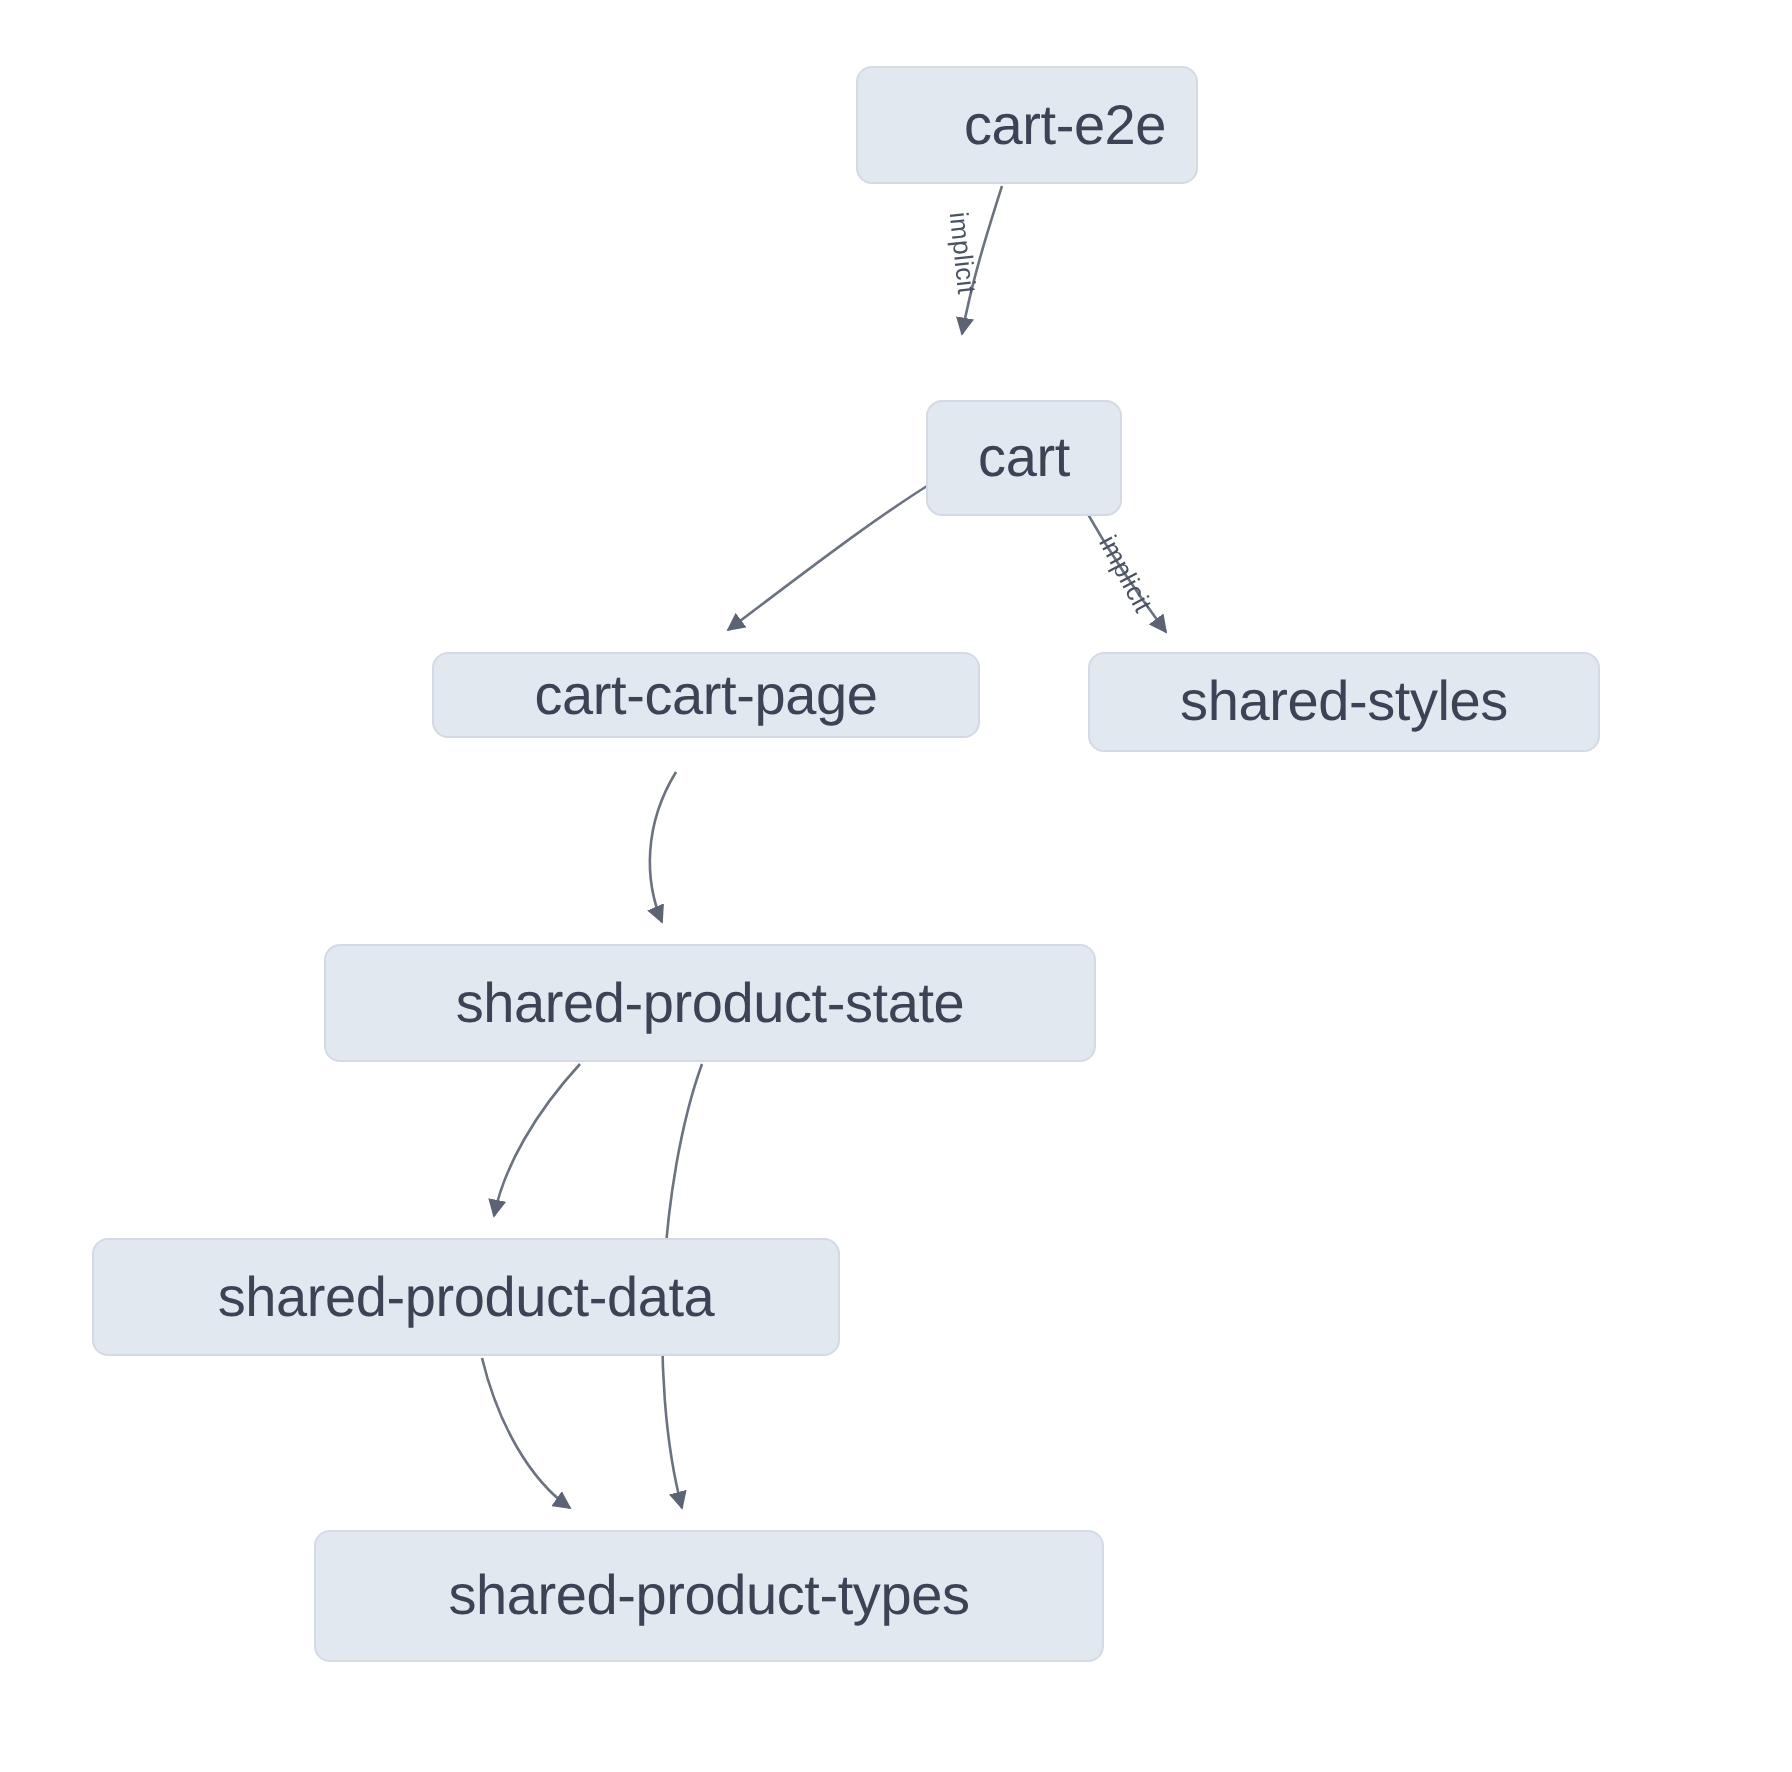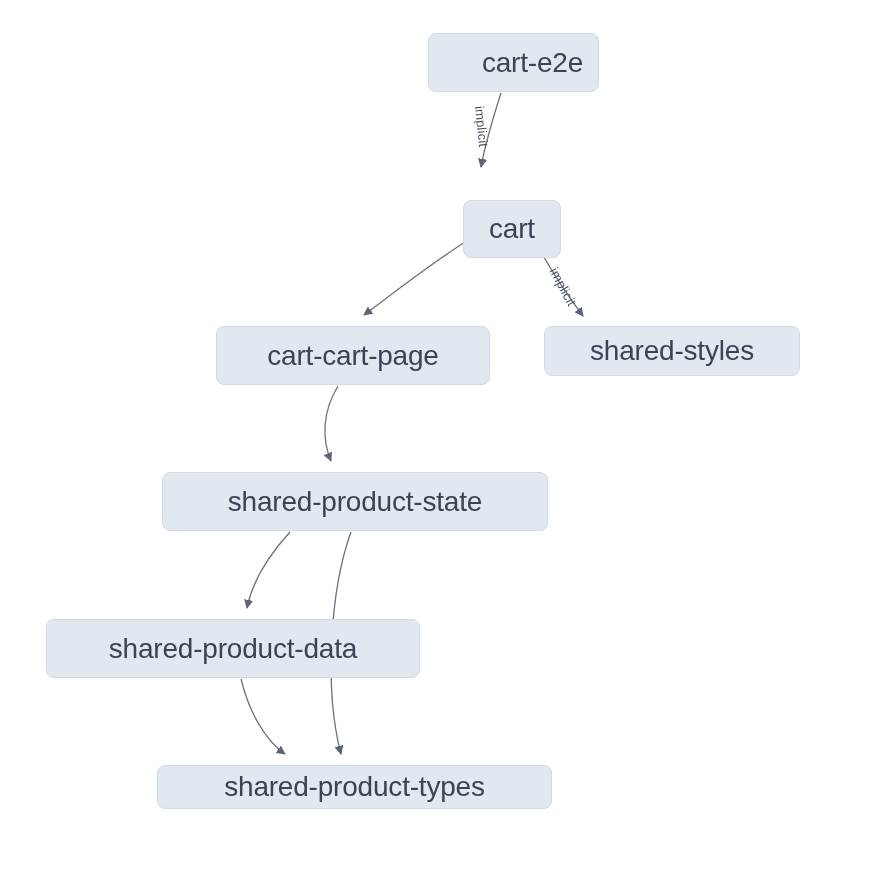--- a/index.html
+++ b/index.html
@@ -102,33 +102,33 @@
   </svg>
 
   <div class="node" style="left:428px; top:33px; width:171px; height:59px;padding-left:38px;">
     <span class="node-label">cart-e2e</span>
   </div>
 
   <div class="node" style="left:463px; top:180px; width:98px; height:58px;margin-top:20px;">
     <span class="node-label">cart</span>
   </div>
 
-  <div class="node" style="left:216px; top:326px; width:274px; height:59px;">
+  <div class="node" style="left:216px; top:326px; width:274px; height:43px;">
     <span class="node-label">cart-cart-page</span>
   </div>
 
   <div class="node" style="left:544px; top:326px; width:256px; height:50px;">
     <span class="node-label">shared-styles</span>
   </div>
 
   <div class="node" style="left:162px; top:472px; width:386px; height:59px;">
     <span class="node-label">shared-product-state</span>
   </div>
 
   <div class="node" style="left:46px; top:619px; width:374px; height:59px;">
     <span class="node-label">shared-product-data</span>
   </div>
 
-  <div class="node" style="left:157px; top:765px; width:395px; height:44px;">
+  <div class="node" style="left:157px; top:765px; width:395px; height:66px;">
     <span class="node-label">shared-product-types</span>
   </div>
 
 </div>
 
 </body></html>

